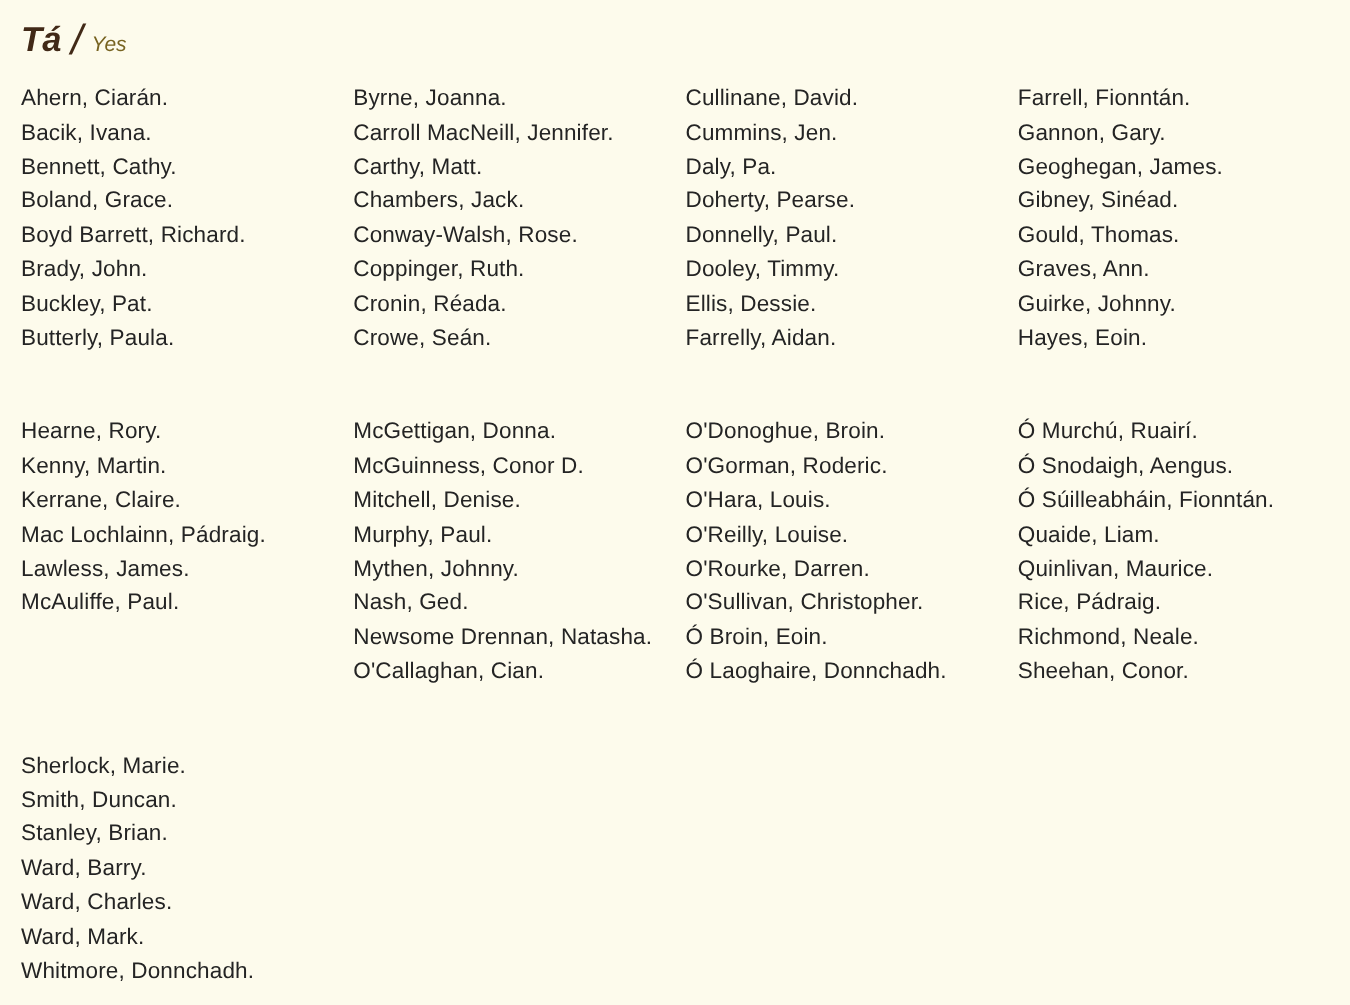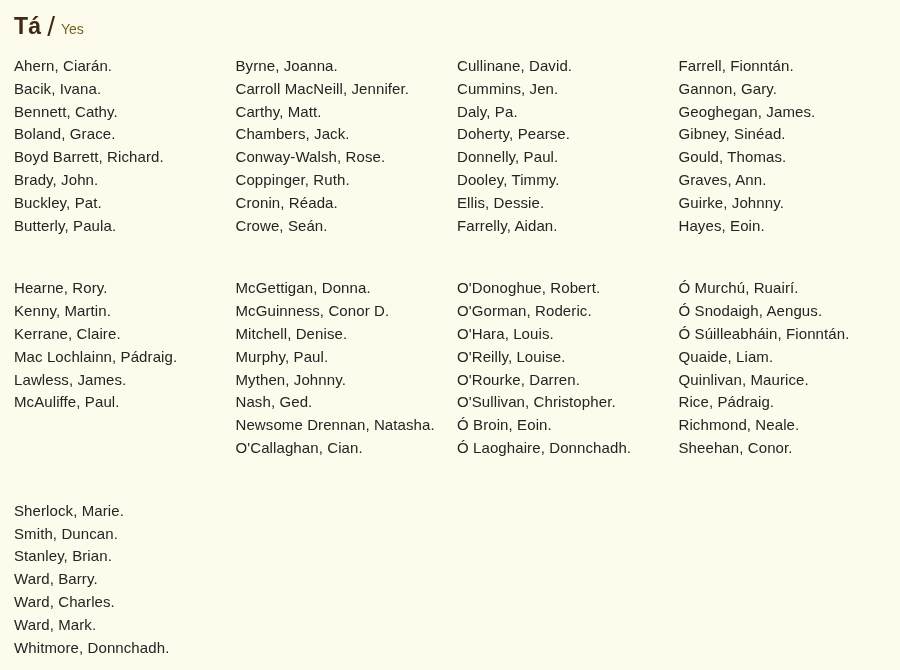--- a/index.html
+++ b/index.html
@@ -12,20 +12,21 @@
     overflow: hidden;
     background: var(--bg, #fdfbec);
     font-family: "Liberation Sans", "DejaVu Sans", sans-serif;
     box-sizing: border-box;
     padding: 6px 0 0 14px;
   }
   .page-title {
     margin: 0 0 9px 0;
     line-height: 34px;
     white-space: nowrap;
+    font-style: italic;
   }
   .title-ga {
     font-size: 23px;
     font-weight: 700;
     color: var(--title-dark, #412917);
     letter-spacing: 0.2px;
   }
   .title-slash {
     font-size: 28px;
     font-weight: 300;
@@ -121,21 +122,21 @@
         <div class="voter-name">McGettigan, Donna.</div>
         <div class="voter-name">McGuinness, Conor D.</div>
         <div class="voter-name">Mitchell, Denise.</div>
         <div class="voter-name">Murphy, Paul.</div>
         <div class="voter-name">Mythen, Johnny.</div>
         <div class="voter-name">Nash, Ged.</div>
         <div class="voter-name">Newsome Drennan, Natasha.</div>
         <div class="voter-name">O'Callaghan, Cian.</div>
       </div>
       <div class="vote-column">
-        <div class="voter-name">O'Donoghue, Robert.</div>
+        <div class="voter-name">O'Donoghue, Broin.</div>
         <div class="voter-name">O'Gorman, Roderic.</div>
         <div class="voter-name">O'Hara, Louis.</div>
         <div class="voter-name">O'Reilly, Louise.</div>
         <div class="voter-name">O'Rourke, Darren.</div>
         <div class="voter-name">O'Sullivan, Christopher.</div>
         <div class="voter-name">Ó Broin, Eoin.</div>
         <div class="voter-name">Ó Laoghaire, Donnchadh.</div>
       </div>
       <div class="vote-column">
         <div class="voter-name">Ó Murchú, Ruairí.</div>

